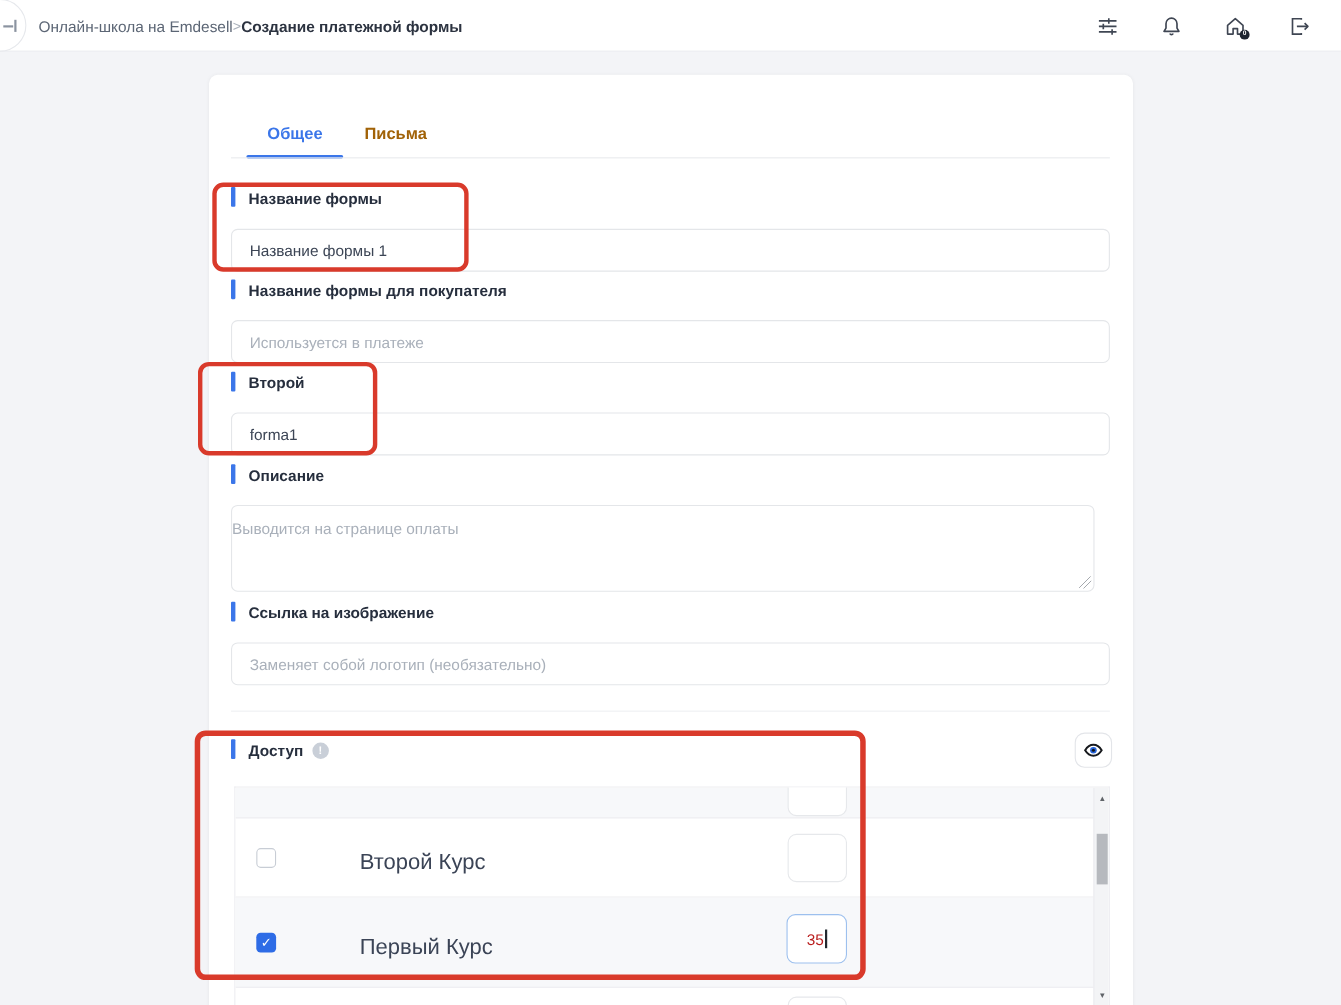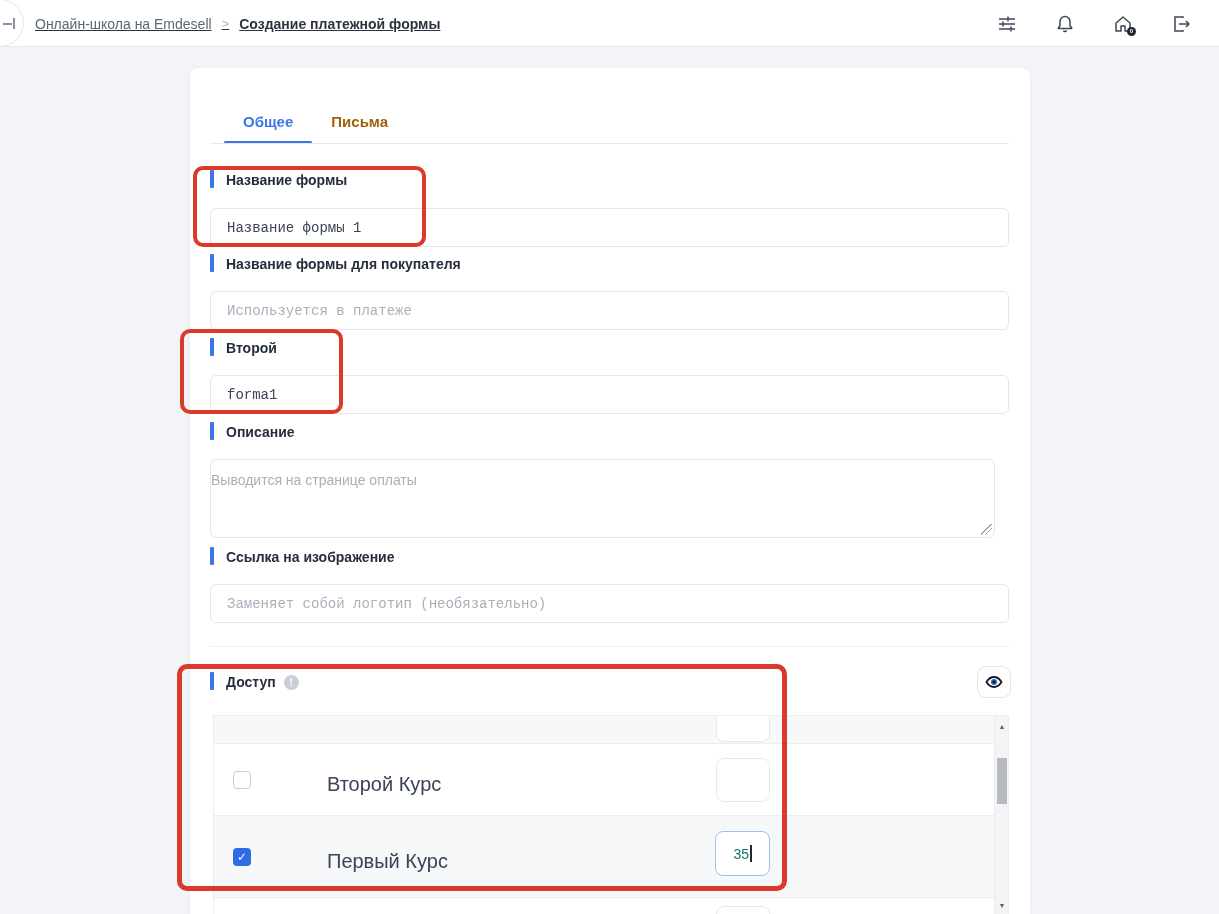--- a/index.html
+++ b/index.html
@@ -4,21 +4,21 @@
 <style>
   * { margin:0; padding:0; box-sizing:border-box; }
   html,body { width:1219px; height:914px; overflow:hidden; }
   body { font-family:"Liberation Sans","DejaVu Sans",sans-serif; background:#f3f4f7; position:relative; color:#2b3240; }
 
   
   .header { position:absolute; left:0; top:0; width:1219px; height:47px; background:#fff; border-bottom:1px solid #e9eaee; z-index:5; }
   .collapse-btn { position:absolute; left:-24px; top:-1px; width:48px; height:48px; border-radius:50%; background:#fff; border:1px solid #e6e8ec; cursor:pointer; }
   .collapse-btn .h-line { position:absolute; left:26px; top:23px; width:9px; height:2px; background:#8b93a0; }
   .collapse-btn .v-line { position:absolute; left:36px; top:18px; width:2px; height:11px; background:#8b93a0; }
-  .breadcrumb { position:absolute; left:35px; top:0; height:47px; display:flex; align-items:center; gap:10px; font-size:14px;text-decoration:underline; }
+  .breadcrumb { position:absolute; left:35px; top:0; height:47px; display:flex; align-items:center; font-size:14px; }
   .crumb-parent { color:#5c6675; }
   .crumb-sep { color:#aab1bb; font-size:13px; }
   .crumb-current { color:#2c3340; font-weight:700; }
   .header-icons { position:absolute; right:28px; top:0; height:47px; display:flex; align-items:center; gap:38px; }
   .hicon { width:20px; height:20px; position:relative; cursor:pointer; color:#3f4653; }
   .hicon svg { display:block; }
   .home-badge { position:absolute; right:-3px; bottom:-2px; width:9px; height:9px; background:#1d2430; border-radius:50%; color:#fff; font-size:6px; line-height:9px; text-align:center; font-weight:700; }
 
   
   .card { position:absolute; left:190px; top:68px; width:840px; height:846px; background:#fff; border-radius:8px 8px 0 0; box-shadow:0 1px 4px rgba(25,30,40,.06); }
@@ -26,21 +26,21 @@
   
   .tabs { position:absolute; left:34px; top:30px; height:46px; display:flex; }
   .tab { position:relative; padding:0 19px; font-size:15px; font-weight:600; color:#a16207; display:flex; align-items:center; cursor:pointer; }
   .tab.active { color:#3b76e9; }
   .tab.active .tab-underline { position:absolute; left:0; bottom:0; width:100%; height:3px; background:#3b76e9; border-radius:2px; }
   .tabs-border { position:absolute; left:20px; top:75px; width:799px; height:1px; background:#e8eaed; }
 
   
   .f-label { position:absolute; left:20px; display:flex; align-items:flex-end; font-size:14px; font-weight:700; color:#262e3d; }
   .f-label .bar { width:4px; height:18px; background:#3b76e9; border-radius:1px; margin-right:12px; }
-  .f-input { position:absolute; left:20px; width:799px; height:39px; border:1px solid #e4e6e9; border-radius:6px; padding:0 16px; font-size:14px; color:#3c4555; font-family:Liberation Mono, monospace; background:#fff; outline:none; }
+  .f-input { position:absolute; left:20px; width:799px; height:39px; border:1px solid #e4e6e9; border-radius:6px; padding:0 16px; font-size:14px; color:#3c4555; font-family:Liberation Sans, sans-serif; background:#fff; outline:none; }
   .f-input::placeholder, textarea::placeholder { color:#a9b0ba; opacity:1; }
   .f-textarea-wrap { position:absolute; left:20px; top:391px; width:785px; height:79px; }
   .f-textarea { width:100%; height:100%; border:1px solid #e4e6e9; border-radius:6px; padding:12px 0; font-size:14px; color:#3c4555; font-family:inherit; resize:none; outline:none; }
   .resize-handle { position:absolute; right:3px; bottom:3px; width:11px; height:11px; background:linear-gradient(135deg, transparent 45%, #a5a9ae 45%, #a5a9ae 51%, transparent 51%, transparent 66%, #a5a9ae 66%, #a5a9ae 72%, transparent 72%); pointer-events:none; }
   .divider { position:absolute; left:20px; top:578px; width:799px; height:1px; background:#eef0f2; }
 
   
   .access-label { top:604px; }
   .info-dot { width:15px; height:15px; border-radius:50%; background:#c9cfd8; color:#fff; font-size:10px; font-weight:700; text-align:center; line-height:15px; margin-left:8px; }
   .eye-btn { position:absolute; left:787px; top:598px; width:34px; height:32px; border:1px solid #e3e5e9; border-radius:9px; background:#fff; display:flex; align-items:center; justify-content:center; cursor:pointer; }
@@ -52,21 +52,21 @@
   .arow.striped { background:#f7f8fa; }
   .arow-border { border-bottom:1px solid #ededf0; }
   .row-partial-top { top:0; height:28px; }
   .row-second { top:28px; height:72px; }
   .row-first { top:100px; height:82px; }
   .row-partial-bottom { top:182px; height:17px; }
   .chk { position:absolute; left:19px; width:18px; height:18px; border-radius:4px; border:1.5px solid #c8cdd5; background:#fff; cursor:pointer; }
   .chk.checked { border:none; background:#2e6ce6; color:#fff; font-size:12px; font-weight:700; text-align:center; line-height:18px; }
   .arow-name { position:absolute; left:69px; font-size:20px; color:#3b4456;margin-left:44px; }
   .cell-input { position:absolute; left:502px; width:54px; height:44px; border:1px solid #e6e8eb; border-radius:8px; background:#fff; font-size:14px; color:#3c4555; text-align:center; font-family:inherit; outline:none; }
-  .cell-input-focused { position:absolute; left:501px; width:55px; height:45px; border:1px solid #9dc0ee; border-radius:8px; background:#fff; display:flex; align-items:center; justify-content:center; font-size:14px; color:#0f766e; cursor:text; }
+  .cell-input-focused { position:absolute; left:501px; width:55px; height:45px; border:1px solid #9dc0ee; border-radius:8px; background:#fff; display:flex; align-items:center; justify-content:center; font-size:14px; color:#b91c1c; cursor:text; }
   .caret { display:inline-block; width:1.5px; height:17px; background:#23282f; margin-left:1px; vertical-align:middle; }
 
   
   .scrollbar { position:absolute; right:0; top:0; width:14px; height:199px; background:#f3f4f6; border-left:1px solid #ececef; }
   .sb-arrow { position:absolute; left:0; width:14px; height:14px; font-size:7px; color:#5f6368; text-align:center; line-height:14px; cursor:pointer; }
   .sb-up { top:4px; } .sb-down { bottom:2px; }
   .sb-thumb { position:absolute; left:2px; top:42px; width:10px; height:46px; background:#b6b9be; cursor:pointer; }
 
   
   .anno { position:absolute; border:4px solid #d93a2b; border-radius:10px; pointer-events:none; z-index:10; }

